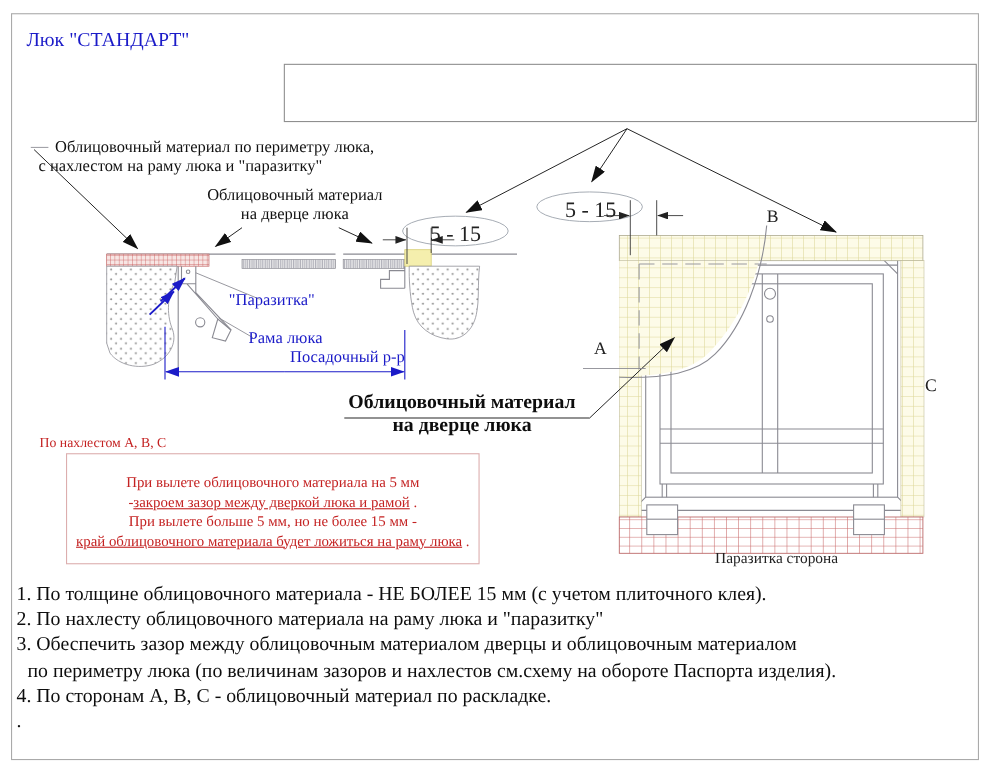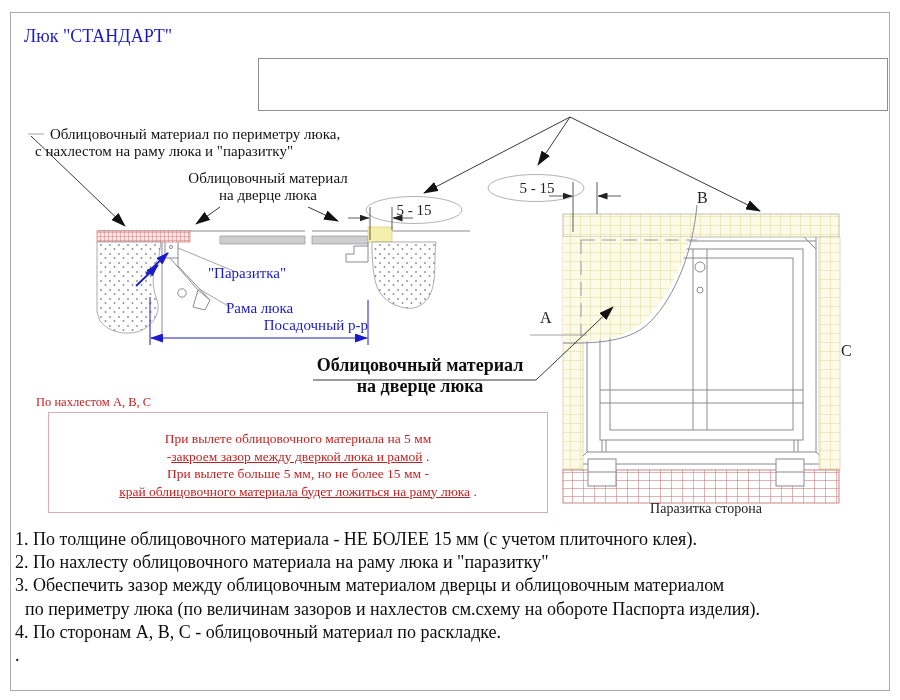--- a/index.html
+++ b/index.html
@@ -10,27 +10,27 @@
   #title{left:24px;top:26px;font-size:18px;color:#1b1bc8;white-space:nowrap;}
   #recbox{left:258px;top:58px;width:630px;height:53px;border:1px solid #8f8f8f;
           font-size:18px;line-height:25px;padding:2px 0 0 24px;box-sizing:border-box;white-space:nowrap;}
   #ann1{left:35px;top:126px;font-size:15px;line-height:17px;white-space:nowrap;}
   #ann1 .l1{padding-left:15px;}
   #ann2{left:182px;top:170px;width:172px;text-align:center;font-size:15px;line-height:17px;}
   .bluelbl{color:#1b1bc8;font-size:15px;white-space:nowrap;}
   #lbl-parazitka{left:208px;top:265px;}
   #lbl-rama{left:226px;top:300px;}
   #lbl-posad{left:150px;top:317px;width:218px;text-align:right;}
-  .balloon-text{width:64px;text-align:center;font-size:15px;color:#222;}
+  .balloon-text{width:64px;text-align:center;font-size:20px;color:#222;}
   #balloon1-text{left:382px;top:202px;}
   #balloon2-text{left:505px;top:180px;}
   #biglabel{left:298px;top:355px;width:244px;text-align:center;
             font-size:18px;font-weight:bold;line-height:21px;color:#0d0d0d;}
   #red-heading{left:36px;top:395px;font-size:12.5px;color:#c42222;white-space:nowrap;}
-  #redbox{left:48px;top:412px;width:500px;height:101px;border:1px solid #dcaeae;
+  #redbox{left:60px;top:412px;width:376px;height:101px;border:1px solid #dcaeae;
           color:#c42222;font-size:13.5px;line-height:17.5px;text-align:center;
           padding-top:17px;box-sizing:border-box;}
   #attention{left:15px;top:528px;font-size:18px;line-height:23.2px;color:#0d0d0d;width:875px;}
   #attention .ind{padding-left:10px;}
   #hinge-label{left:642px;top:501px;width:128px;text-align:center;font-size:14px;color:#222;}
   .sideletter{font-size:16px;color:#222;}
   #side-a{left:540px;top:309px;}
   #side-b{left:697px;top:189px;}
   #side-c{left:841px;top:342px;}
   #watermark{left:44px;top:296px;font-size:132px;letter-spacing:3px;color:#9a9a9a;

